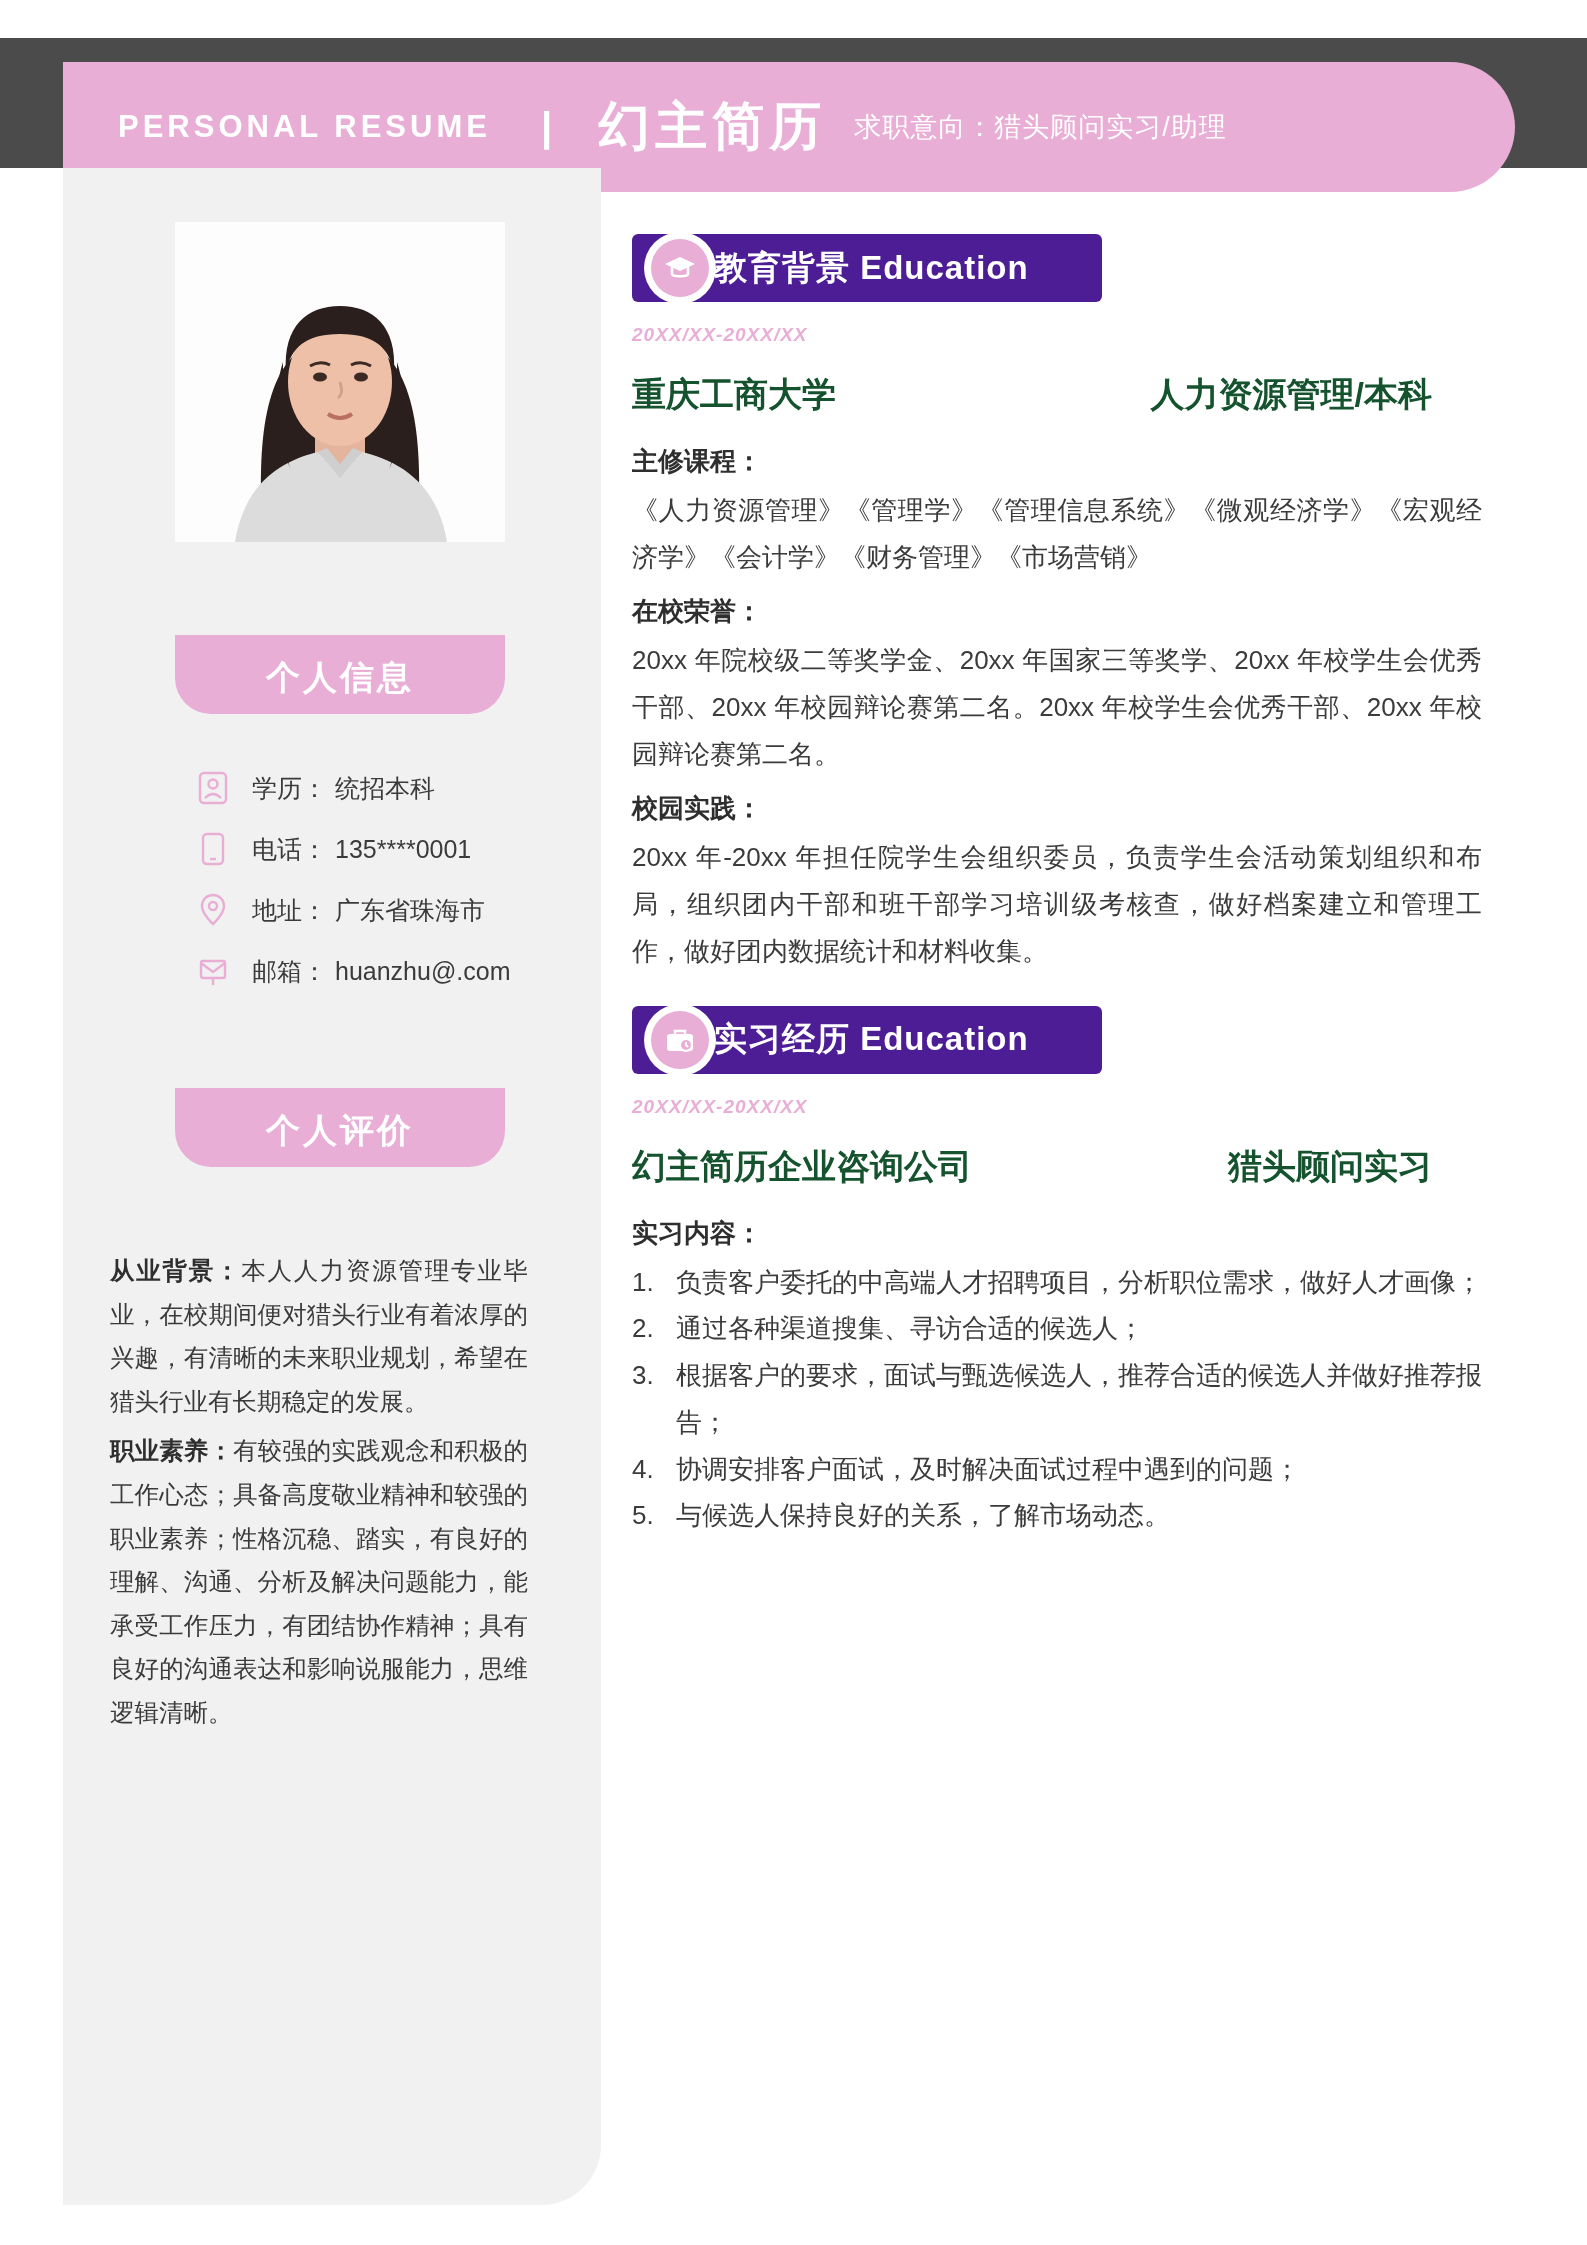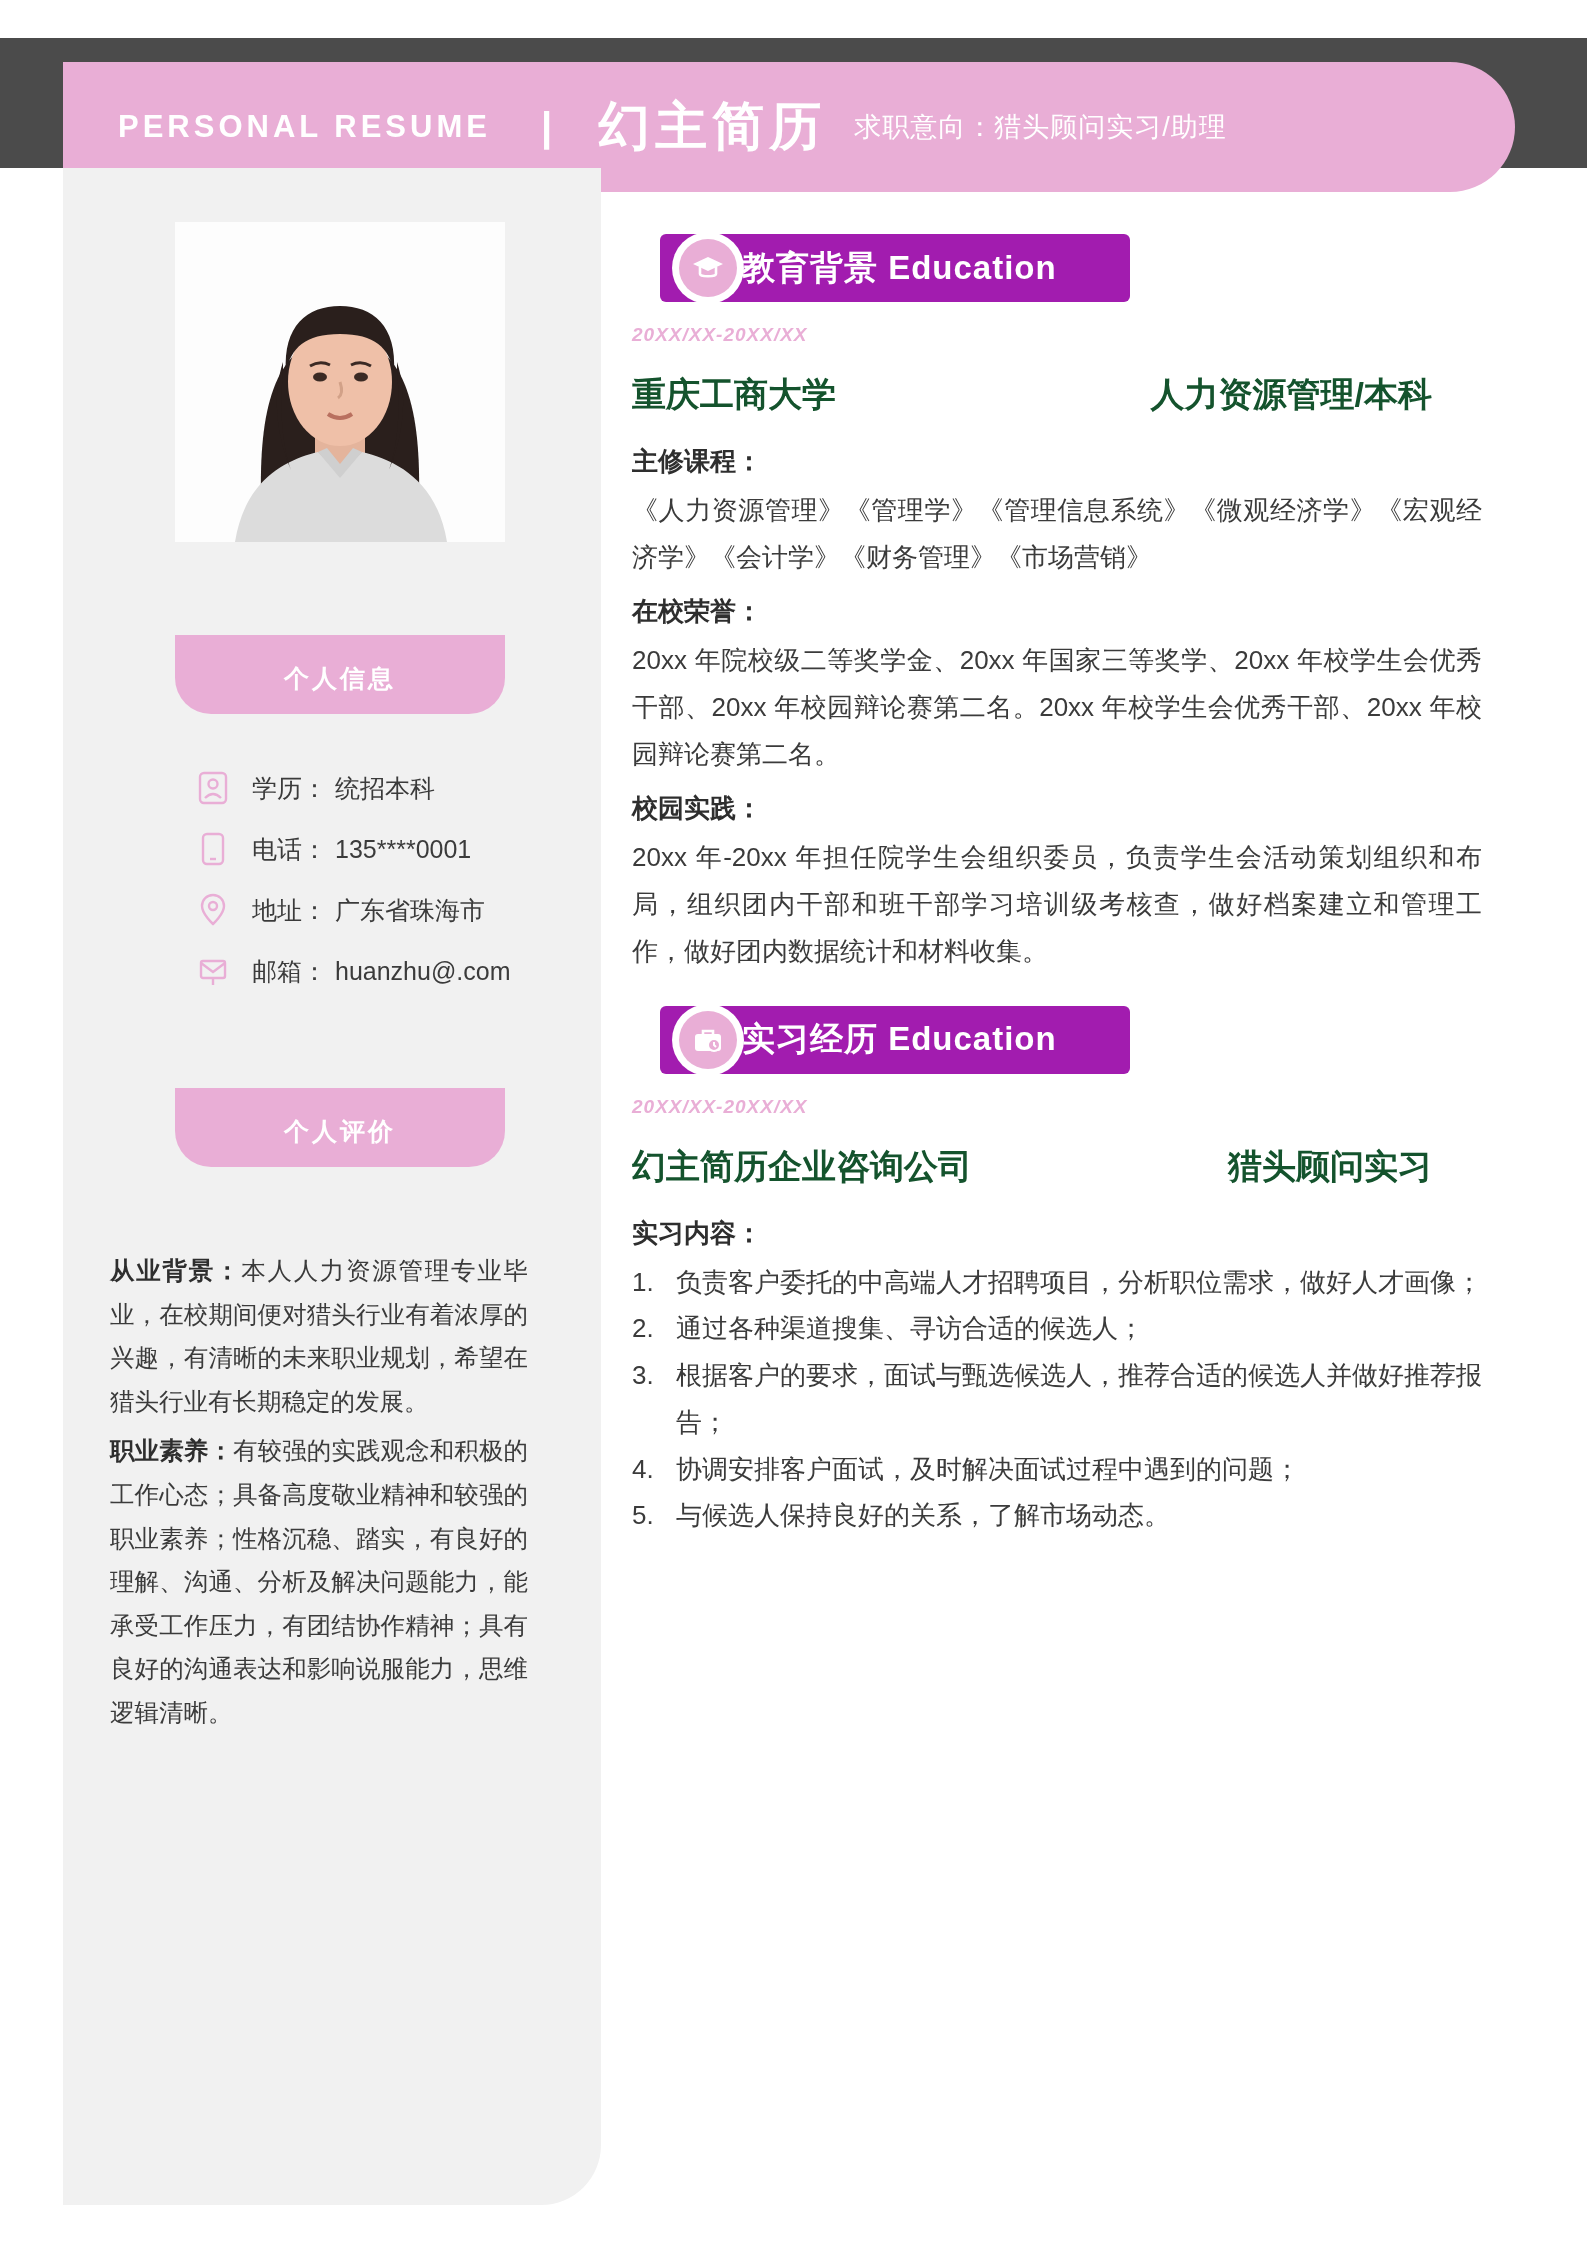--- a/index.html
+++ b/index.html
@@ -98,21 +98,21 @@
   .photo svg { display:block; }
 
   
   .pill {
     position: absolute;
     width: 330px;
     height: 72px;
     background: #e9aed6;
     border-radius: 0 0 36px 36px;
     color: #ffffff;
-    font-size: 25px;
+    font-size: 34px;
     font-weight: bold;
     letter-spacing: 3px;
     display: flex;
     align-items: center;
     justify-content: center;
   }
   .pill-top-line {
     position: absolute;
     width: 330px;
     height: 7px;
@@ -161,26 +161,25 @@
     position: absolute;
     left: 632px;
     top: 168px;
     width: 860px;
   }
 
   .sec-head {
     position: relative;
     width: 470px;
     height: 68px;
-    background: #a21caf;
+    background: #4c1d95;
     border-radius: 6px;
     display: flex;
     align-items: center;
     margin-bottom: 22px;
-    margin-left: 28px;
   }
   .sec-head .badge {
     position: absolute;
     left: 12px;
     top: -2px;
     width: 72px;
     height: 72px;
     background: #ffffff;
     border-radius: 50%;
     display: flex;

